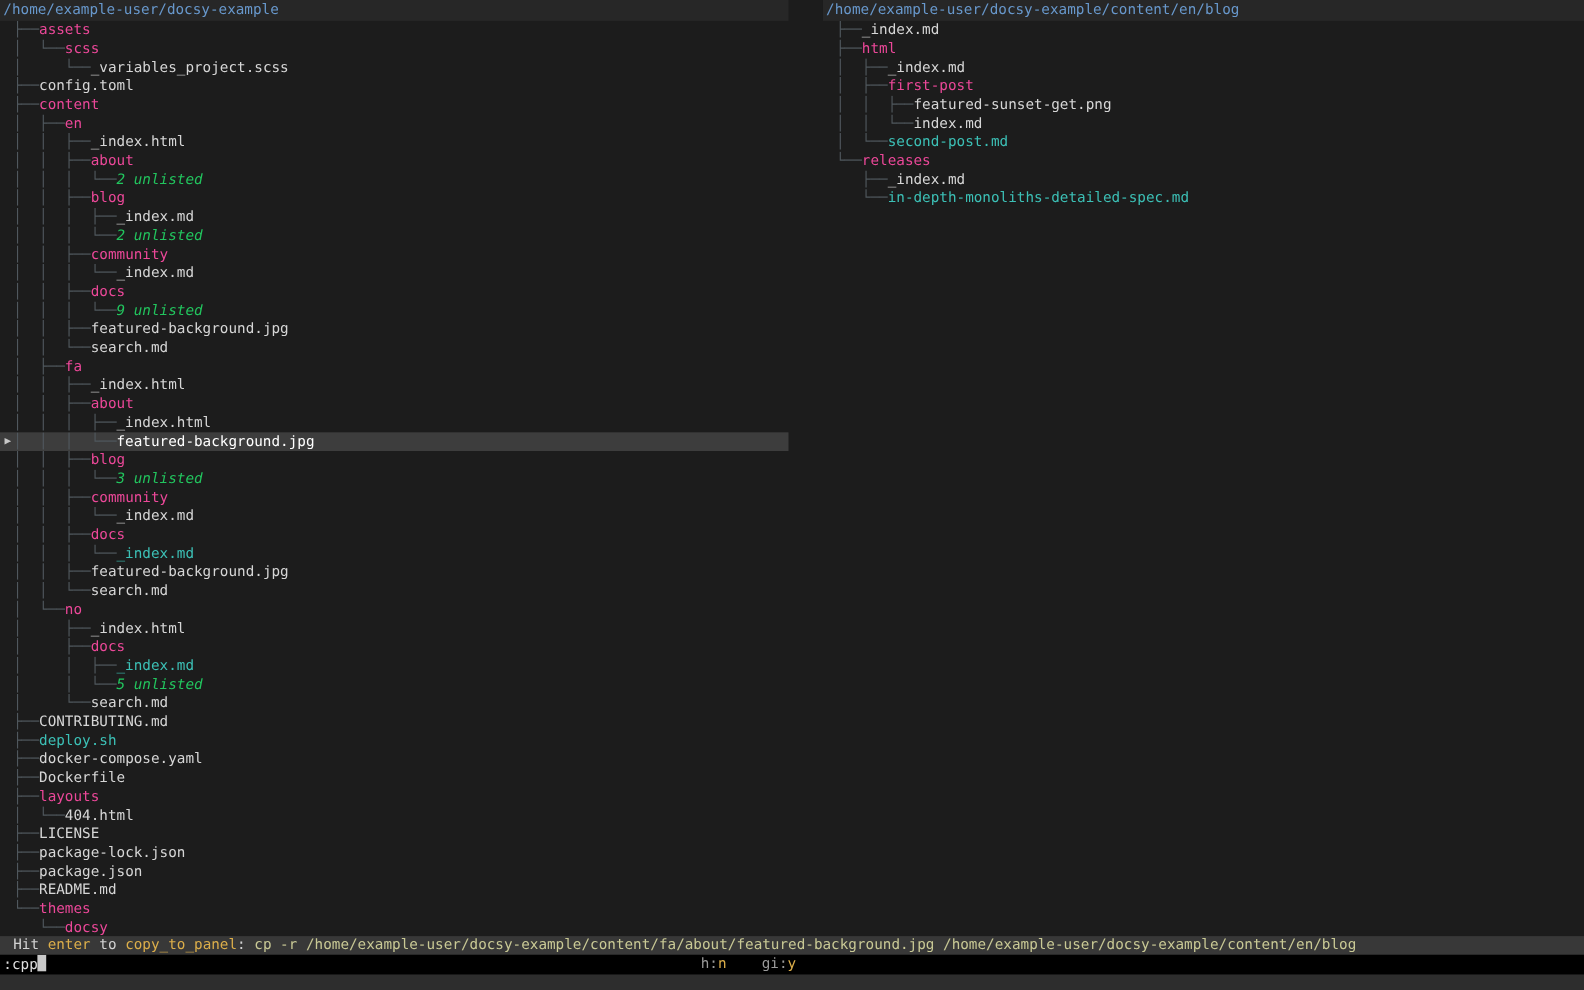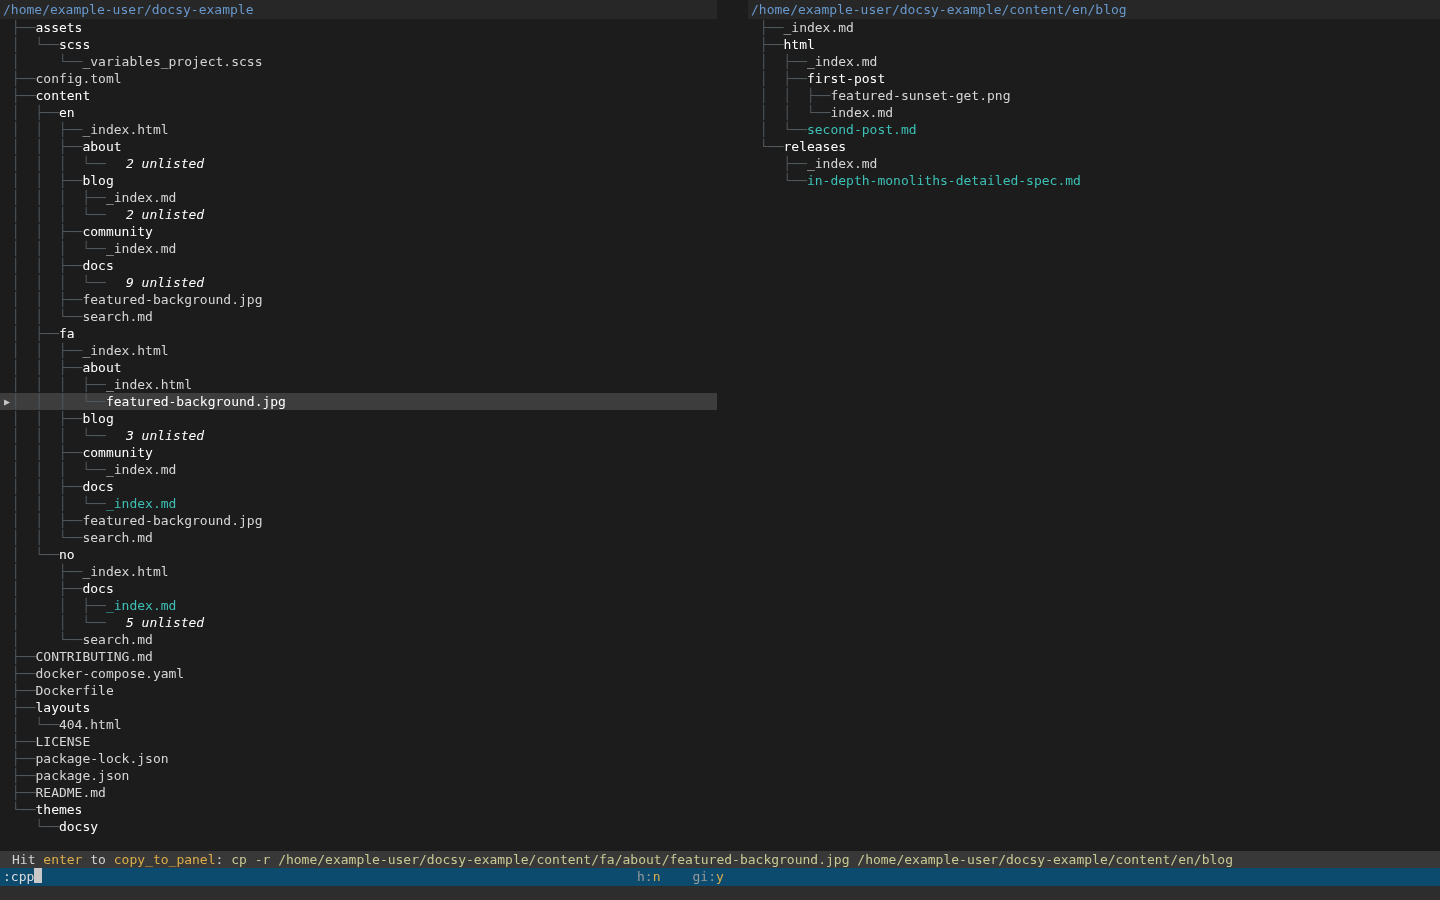--- a/index.html
+++ b/index.html
@@ -9,32 +9,32 @@
   #left-panel{left:0;width:717px;}
   #right-panel{left:717px;width:723px;margin-left:31px;}
   .panel-header{height:19px;line-height:19px;background:#272727;color:#6898cc;
                 padding-left:3px;white-space:pre;overflow:hidden;}
   .rows{position:relative;}
   .row{height:17px;line-height:17px;white-space:pre;position:relative;
        padding-left:12px;overflow:hidden;}
   .row.selected{background:#3d3d3d;}
   .row.selected .name{color:#ffffff;}
   .prefix{color:#50585e;}
-  .name.dir{color:#ffffff;}
+  .name.dir{color:#ec4899;}
   .name.file{color:#d6d6d6;}
   .name.special{color:#3cc0b6;}
-  .name.unlisted{color:#ffffff;font-style:italic;margin-left:20px;}
+  .name.unlisted{color:#22c55e;font-style:italic;}
   .pointer{position:absolute;left:4px;top:1px;color:#c8c8c8;font-size:10px;line-height:16px;}
   #status-bar{position:absolute;left:0;top:851px;width:1440px;height:17px;line-height:17px;
               background:#383838;white-space:pre;padding-left:12px;box-sizing:border-box;overflow:hidden;}
   .st-plain{color:#d2d2d2;}
   .st-key{color:#dcae4a;}
   .st-cmd{color:#c9c995;}
   #input-bar{position:absolute;left:0;top:868px;width:1440px;height:18px;line-height:18px;
-             background:#0c4a6e;white-space:pre;overflow:hidden;}
+             background:#000000;white-space:pre;overflow:hidden;}
   #input-text{color:#dedede;padding-left:3px;}
   #cursor{display:inline-block;width:8px;height:15px;background:#c9c9c9;vertical-align:-2px;}
   #flags{position:absolute;left:637px;top:0;white-space:pre;}
   .flag-label{color:#9a9a9a;}
   .flag-value{color:#dcae4a;}
   .flag+.flag{margin-left:32px;}
   #bottom-strip{position:absolute;left:0;top:886px;width:1440px;height:14px;background:#2d2d2d;}
 </style>
 </head>
 <body>
@@ -73,20 +73,21 @@
       <div class="row"><span class="prefix">│  │  │  └──</span><span class="name special">_index.md</span></div>
       <div class="row"><span class="prefix">│  │  ├──</span><span class="name file">featured-background.jpg</span></div>
       <div class="row"><span class="prefix">│  │  └──</span><span class="name file">search.md</span></div>
       <div class="row"><span class="prefix">│  └──</span><span class="name dir">no</span></div>
       <div class="row"><span class="prefix">│     ├──</span><span class="name file">_index.html</span></div>
       <div class="row"><span class="prefix">│     ├──</span><span class="name dir">docs</span></div>
       <div class="row"><span class="prefix">│     │  ├──</span><span class="name special">_index.md</span></div>
       <div class="row"><span class="prefix">│     │  └──</span><span class="name unlisted">5 unlisted</span></div>
       <div class="row"><span class="prefix">│     └──</span><span class="name file">search.md</span></div>
       <div class="row"><span class="prefix">├──</span><span class="name file">CONTRIBUTING.md</span></div>
+      <div class="row"><span class="prefix">├──</span><span class="name special">deploy.sh</span></div>
       <div class="row"><span class="prefix">├──</span><span class="name file">docker-compose.yaml</span></div>
       <div class="row"><span class="prefix">├──</span><span class="name file">Dockerfile</span></div>
       <div class="row"><span class="prefix">├──</span><span class="name dir">layouts</span></div>
       <div class="row"><span class="prefix">│  └──</span><span class="name file">404.html</span></div>
       <div class="row"><span class="prefix">├──</span><span class="name file">LICENSE</span></div>
       <div class="row"><span class="prefix">├──</span><span class="name file">package-lock.json</span></div>
       <div class="row"><span class="prefix">├──</span><span class="name file">package.json</span></div>
       <div class="row"><span class="prefix">├──</span><span class="name file">README.md</span></div>
       <div class="row"><span class="prefix">└──</span><span class="name dir">themes</span></div>
       <div class="row"><span class="prefix">   └──</span><span class="name dir">docsy</span></div>

